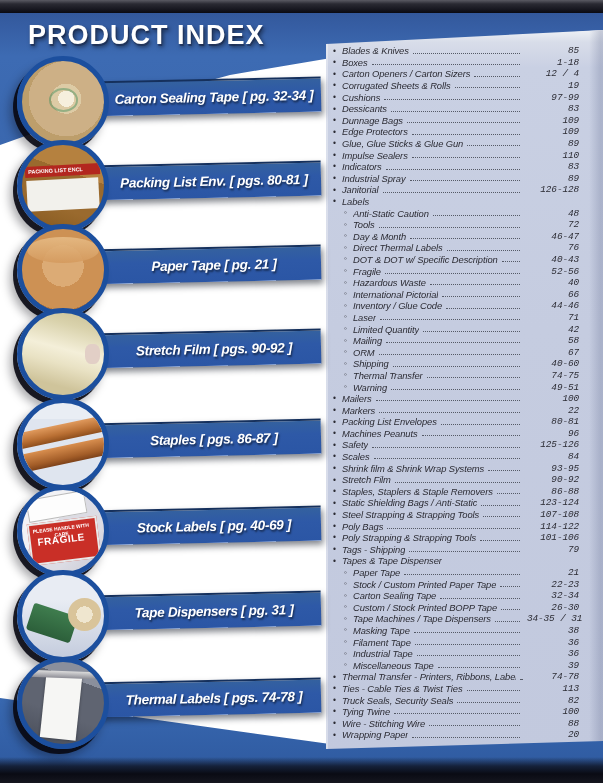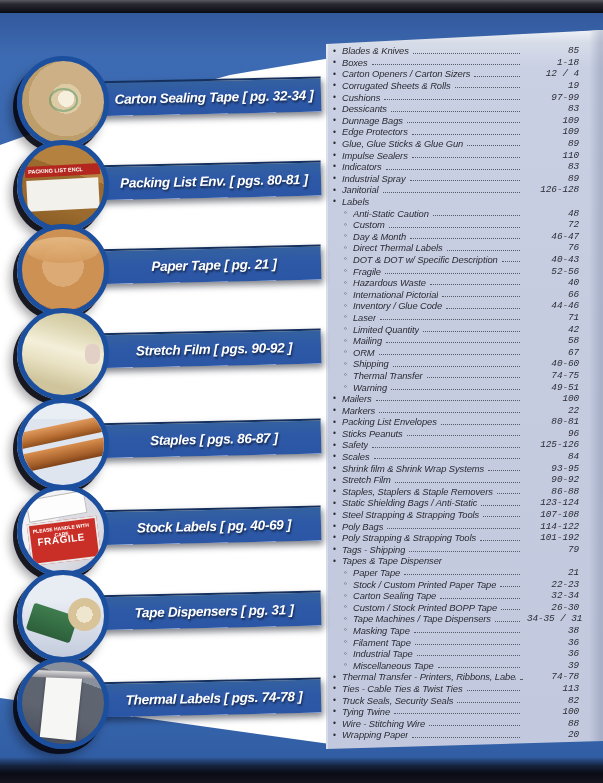--- a/index.html
+++ b/index.html
@@ -96,20 +96,21 @@
   .ph-thermal-label-printer::after{content:"";position:absolute;left:8%;top:11%;width:80%;height:9%;
     background:linear-gradient(#dcdcdc,#8e8e96);transform:rotate(2deg);}
 </style>
 </head>
 <body>
 
 <div class="page">
   <div class="header-blue"></div>
   <div class="bottom-blue"></div>
 
+  <h1 class="title">PRODUCT INDEX</h1>
 
   <div class="panel">
     <div id="index-list">
         <div class="idx-row">
           <span class="bullet">•</span>
           <span class="idx-label">Blades &amp; Knives</span>
           <span class="leader"></span>
           <span class="pageno">85</span>
         </div>
         <div class="idx-row">
@@ -189,21 +190,21 @@
           <span class="idx-label">Labels</span>
         </div>
         <div class="idx-row sub">
           <span class="bullet">◦</span>
           <span class="idx-label">Anti-Static Caution</span>
           <span class="leader"></span>
           <span class="pageno">48</span>
         </div>
         <div class="idx-row sub">
           <span class="bullet">◦</span>
-          <span class="idx-label">Custom</span>
+          <span class="idx-label">Tools</span>
           <span class="leader"></span>
           <span class="pageno">72</span>
         </div>
         <div class="idx-row sub">
           <span class="bullet">◦</span>
           <span class="idx-label">Day &amp; Month</span>
           <span class="leader"></span>
           <span class="pageno">46-47</span>
         </div>
         <div class="idx-row sub">
@@ -297,21 +298,21 @@
           <span class="pageno">22</span>
         </div>
         <div class="idx-row">
           <span class="bullet">•</span>
           <span class="idx-label">Packing List Envelopes</span>
           <span class="leader"></span>
           <span class="pageno">80-81</span>
         </div>
         <div class="idx-row">
           <span class="bullet">•</span>
-          <span class="idx-label">Sticks Peanuts</span>
+          <span class="idx-label">Machines Peanuts</span>
           <span class="leader"></span>
           <span class="pageno">96</span>
         </div>
         <div class="idx-row">
           <span class="bullet">•</span>
           <span class="idx-label">Safety</span>
           <span class="leader"></span>
           <span class="pageno">125-126</span>
         </div>
         <div class="idx-row">
@@ -353,21 +354,21 @@
         <div class="idx-row">
           <span class="bullet">•</span>
           <span class="idx-label">Poly Bags</span>
           <span class="leader"></span>
           <span class="pageno">114-122</span>
         </div>
         <div class="idx-row">
           <span class="bullet">•</span>
           <span class="idx-label">Poly Strapping &amp; Strapping Tools</span>
           <span class="leader"></span>
-          <span class="pageno">101-192</span>
+          <span class="pageno">101-106</span>
         </div>
         <div class="idx-row">
           <span class="bullet">•</span>
           <span class="idx-label">Tags - Shipping</span>
           <span class="leader"></span>
           <span class="pageno">79</span>
         </div>
         <div class="idx-row">
           <span class="bullet">•</span>
           <span class="idx-label">Tapes &amp; Tape Dispenser</span>

